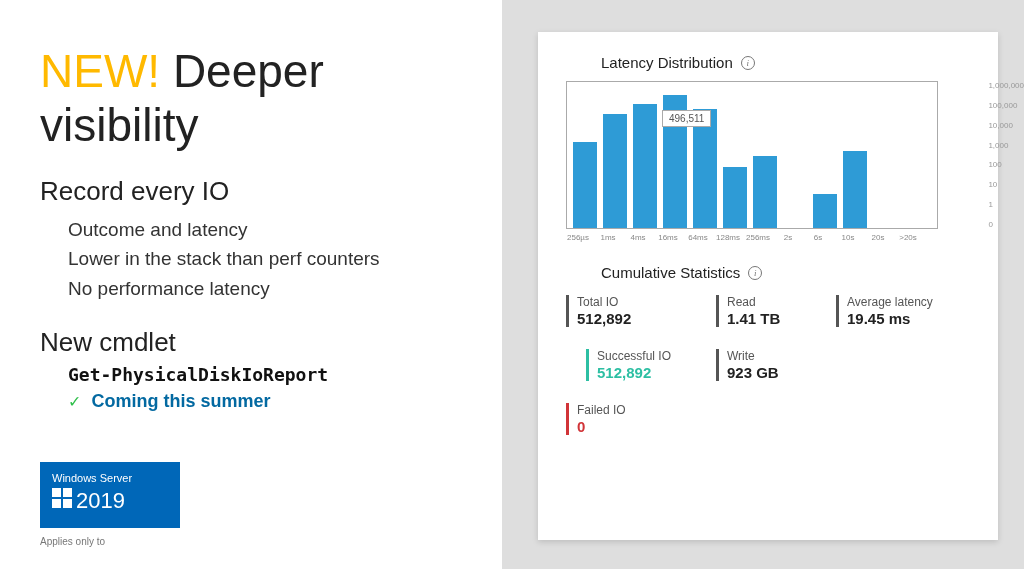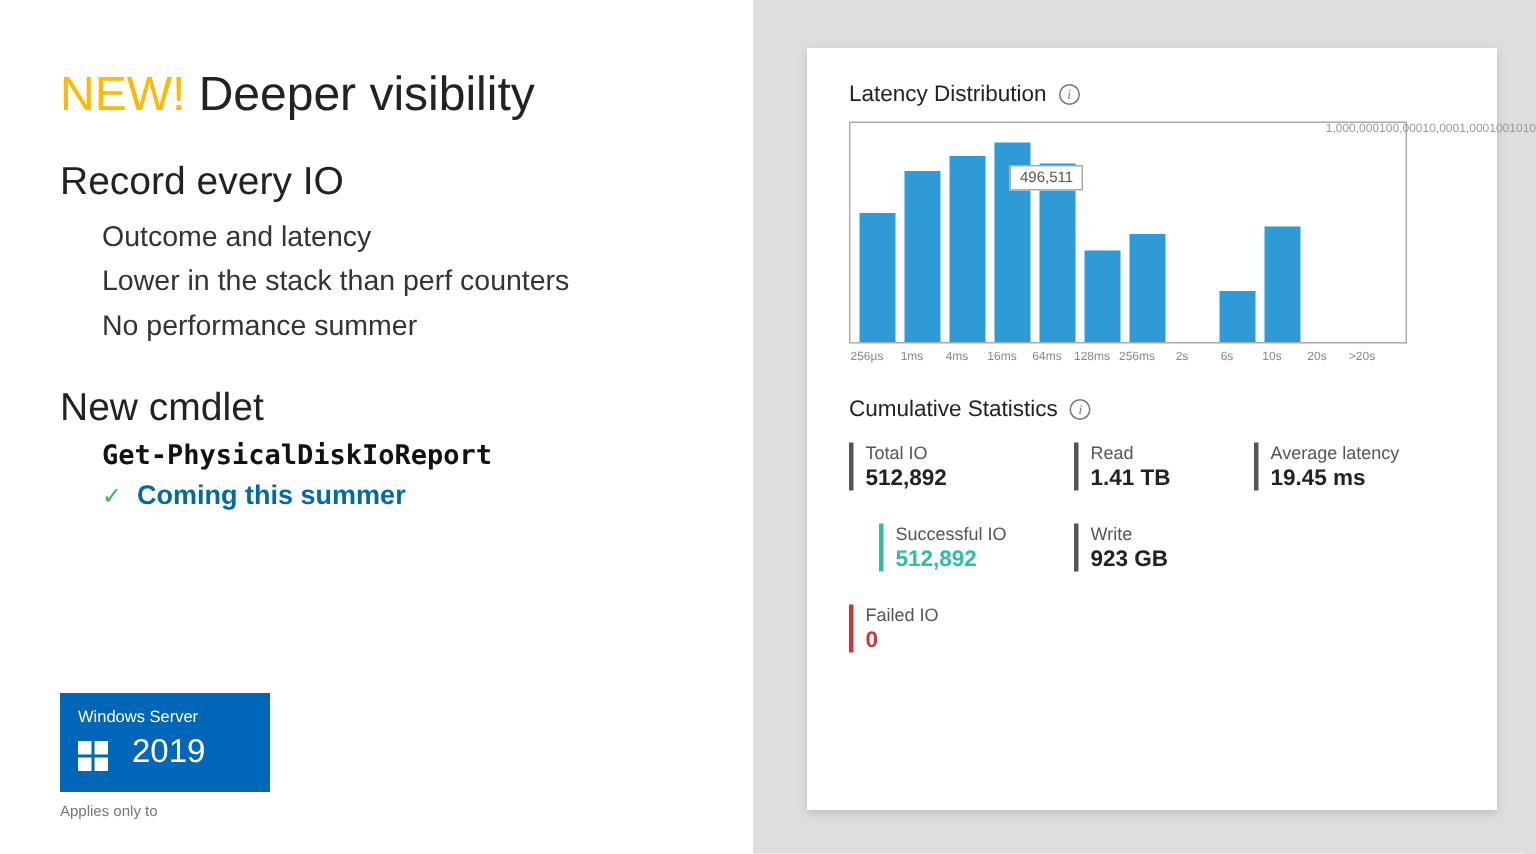--- a/index.html
+++ b/index.html
@@ -1,48 +1,48 @@
 <!DOCTYPE html>
 <html><head>
 <meta charset="utf-8">
 <style>
   * { box-sizing: border-box; margin: 0; padding: 0; }
   html, body { width: 1024px; height: 569px; font-family: "Segoe UI", Arial, sans-serif; background: #fff; overflow: hidden; }
   .slide { display: flex; width: 1024px; height: 569px; }
   .left { width: 502px; padding: 44px 30px 20px 40px; background: #ffffff; position: relative; }
   .right { width: 522px; background: #dedede; padding: 32px 26px 30px 36px; }
   .panel { background: #fff; width: 100%; height: 508px; box-shadow: 0 2px 6px rgba(0,0,0,.15); padding: 22px 28px 20px 28px; }
-  .title { font-size: 32px; font-weight: 300; color: #222; }
+  .title { font-size: 46px; font-weight: 300; color: #222; }
   .title .new { color: #ffb900; font-weight: 500; }
   .h2 { font-size: 26px; font-weight: 300; color: #222; margin-top: 24px; }
   .bullets { list-style: none; margin: 8px 0 0 28px; }
   .bullets li { font-size: 19px; font-weight: 300; color: #333; line-height: 1.55; }
   .cmdlet-block { margin: 6px 0 0 28px; }
   .cmdlet { font-family: Consolas, monospace; font-weight: bold; font-size: 18px; color: #111; }
   .coming-row { margin-top: 6px; display: flex; align-items: center; gap: 10px; }
   .check { color: #2fbf4a; font-size: 16px; }
   .coming { color: #0369a1; font-weight: 700; font-size: 18px; text-align: right; }
   .badge-area { position: absolute; left: 40px; bottom: 22px; }
   .ws-badge { width: 140px; height: 66px; background: #0067B8; color: #fff; padding: 10px 12px 8px 12px; }
   .ws-badge .ws { font-size: 11px; font-weight: 300; }
-  .ws-badge .row { display: flex; align-items: flex-end; gap: 16px; margin-top: 4px; }
+  .ws-badge .row { display: flex; align-items: flex-start; gap: 4px; margin-top: 4px; }
   .ws-badge .year { font-size: 22px; font-weight: 400; }
   .winlogo { width: 20px; height: 20px; display: grid; grid-template-columns: 9px 9px; grid-template-rows: 9px 9px; gap: 2px; }
   .winlogo div { background: #fff; }
   .applies { font-size: 10px; color: #777; margin-top: 8px; }
-  .sec-title { font-size: 15px; color: #222; display: flex; align-items: center; gap: 8px; font-weight: 400; }
+  .sec-title { font-size: 15px; color: #222; display: flex; align-items: center; gap: 8px; font-weight: 400; margin-left: 35px; }
   .info-icon { width: 14px; height: 14px; border: 1px solid #777; border-radius: 50%; display: inline-flex; align-items: center; justify-content: center; font-size: 9px; color: #777; font-family: Georgia, serif; font-style: italic; }
   .chart-wrap { width: 100%; margin-top: 10px; }
   .chart-box { position: relative; border: 1px solid #aaa; height: 148px; width: 372px; }
   .chart-area { position: absolute; left: 6px; right: 6px; bottom: 0; top: 4px; display: flex; align-items: flex-end; gap: 6px; }
   .bar { background: #2e9bd6; width: 24px; }
-  .ylabels { position: absolute; right: -54px; top: 0; height: 148px; display: flex; flex-direction: row; justify-content: space-between; font-size: 8px; color: #999; text-align: left; }
+  .ylabels { position: absolute; right: -54px; top: 0; height: 148px; display: flex; flex-direction: column; justify-content: space-between; font-size: 8px; color: #999; text-align: left; }
   .xlabels { width: 372px; display: flex; gap: 6px; margin-top: 4px; font-size: 8px; color: #888; }
   .xlabels span { width: 24px; text-align: center; white-space: nowrap; }
-  .tooltip { position: absolute; top: 28px; left: 106px; background: #fff; border: 1px solid #aaa; font-size: 10px; color: #555; padding: 2px 6px; }
+  .tooltip { position: absolute; top: 28px; left: 95px; background: #fff; border: 1px solid #aaa; font-size: 10px; color: #555; padding: 2px 6px; }
   .cum { margin-top: 22px; }
   .stats { margin-top: 14px; display: grid; grid-template-columns: 150px 120px 140px; row-gap: 22px; }
   .stat { border-left: 3px solid #555; padding-left: 8px; }
   .stat.success { border-left-color: #2dbfa3; margin-left: 20px; }
   .stat.success .val { color: #2dbfa3; }
   .stat.failed { border-left-color: #d13438; }
   .stat.failed .val { color: #d13438; }
   .stat .lbl { font-size: 12px; color: #555; font-weight: 400; }
   .stat .val { font-size: 15px; color: #222; font-weight: 700; margin-top: 1px; }
 </style>
@@ -52,21 +52,21 @@
 <div class="slide">
   <div class="left">
     <h1 class="title">
       <span class="new">NEW!</span><span> Deeper visibility</span>
     </h1>
 
     <div class="h2">Record every IO</div>
     <ul class="bullets">
       <li>Outcome and latency</li>
       <li>Lower in the stack than perf counters</li>
-      <li>No performance summer</li>
+      <li>No performance latency</li>
     </ul>
 
     <div class="h2">New cmdlet</div>
     <div class="cmdlet-block">
       <div class="cmdlet">Get-PhysicalDiskIoReport</div>
       <div class="coming-row">
         <span class="check">✓</span>
         <span class="coming">Coming this summer</span>
       </div>
     </div>

